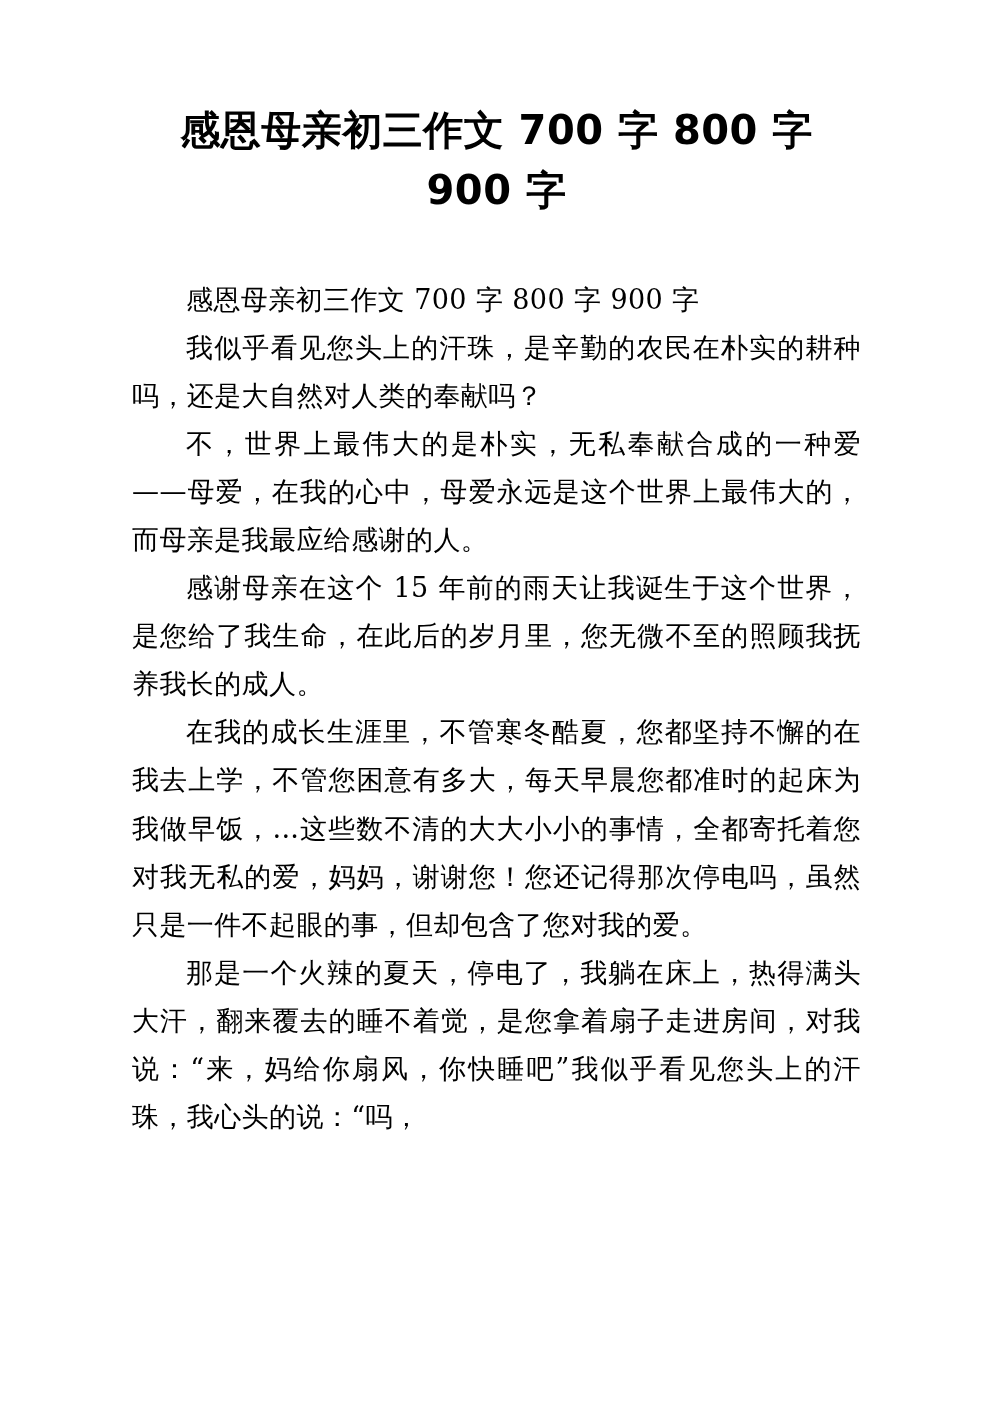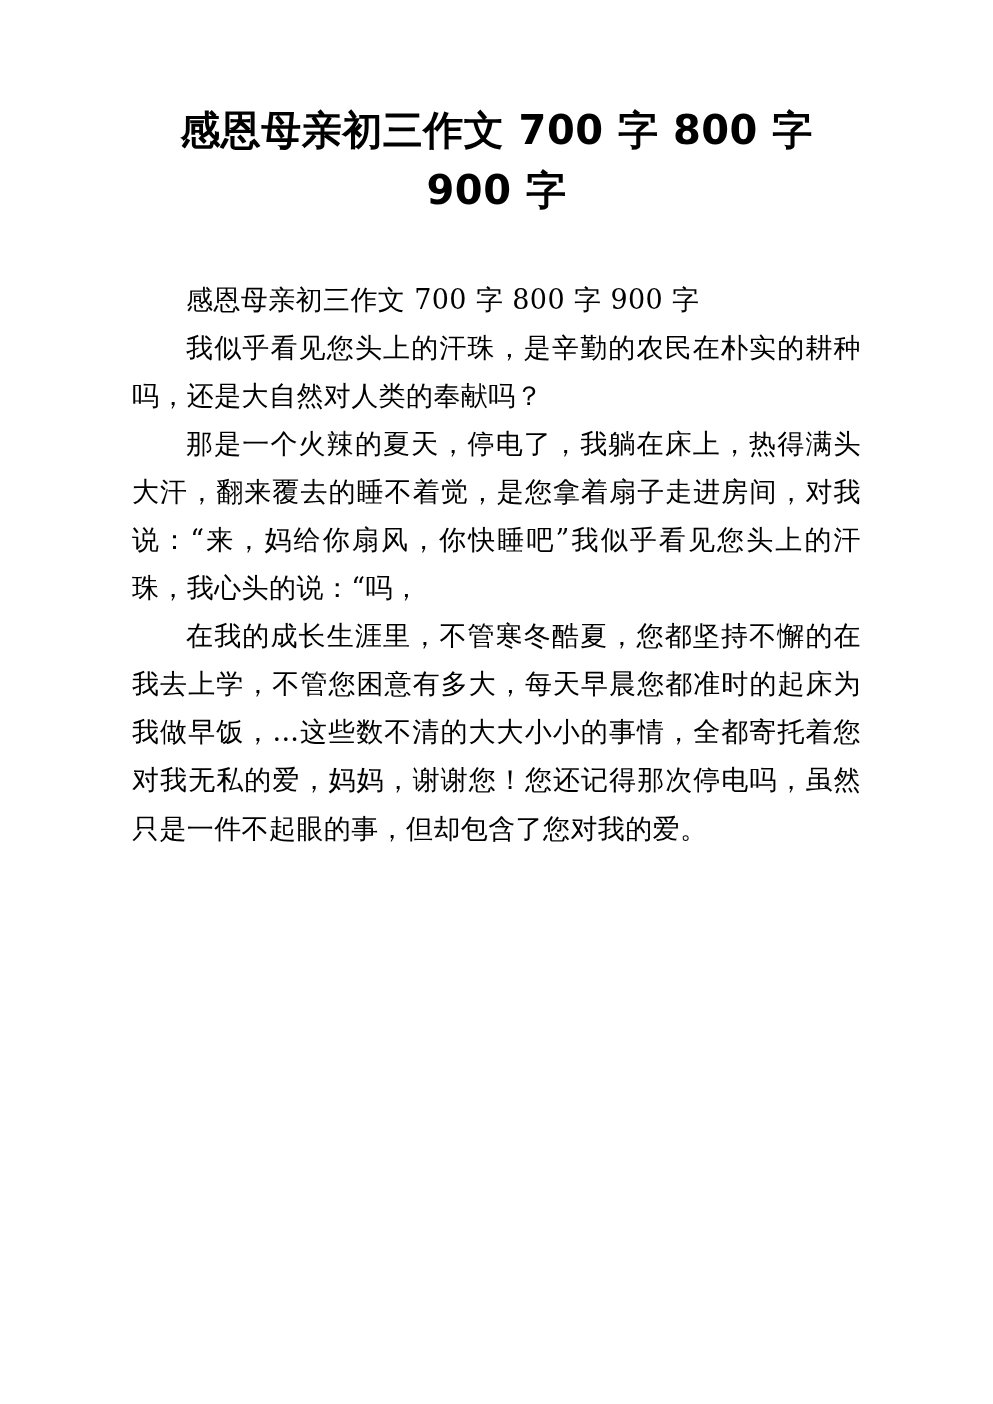--- a/index.html
+++ b/index.html
@@ -45,17 +45,19 @@
 </head>
 <body>
 
 <div class="page">
 
   <h1 class="doc-title">感恩母亲初三作文 700 字 800 字 900 字</h1>
 
   <div class="body-text">
     <p class="para">感恩母亲初三作文 700 字 800 字 900 字</p>
     <p class="para">我似乎看见您头上的汗珠，是辛勤的农民在朴实的耕种吗，还是大自然对人类的奉献吗？</p>
+    <p class="para">不，世界上最伟大的是朴实，无私奉献合成的一种爱——母爱，在我的心中，母爱永远是这个世界上最伟大的，而母亲是我最应给感谢的人。</p>
+    <p class="para">感谢母亲在这个 15 年前的雨天让我诞生于这个世界，是您给了我生命，在此后的岁月里，您无微不至的照顾我抚养我长的成人。</p>
+    <p class="para">在我的成长生涯里，不管寒冬酷夏，您都坚持不懈的在我去上学，不管您困意有多大，每天早晨您都准时的起床为我做早饭，...这些数不清的大大小小的事情，全都寄托着您对我无私的爱，妈妈，谢谢您！您还记得那次停电吗，虽然只是一件不起眼的事，但却包含了您对我的爱。</p>
     <p class="para">那是一个火辣的夏天，停电了，我躺在床上，热得满头大汗，翻来覆去的睡不着觉，是您拿着扇子走进房间，对我说：“来，妈给你扇风，你快睡吧”我似乎看见您头上的汗珠，我心头的说：“吗，</p>
-    <p class="para">在我的成长生涯里，不管寒冬酷夏，您都坚持不懈的在我去上学，不管您困意有多大，每天早晨您都准时的起床为我做早饭，...这些数不清的大大小小的事情，全都寄托着您对我无私的爱，妈妈，谢谢您！您还记得那次停电吗，虽然只是一件不起眼的事，但却包含了您对我的爱。</p>
   </div>
 
 </div>
 
 </body></html>

